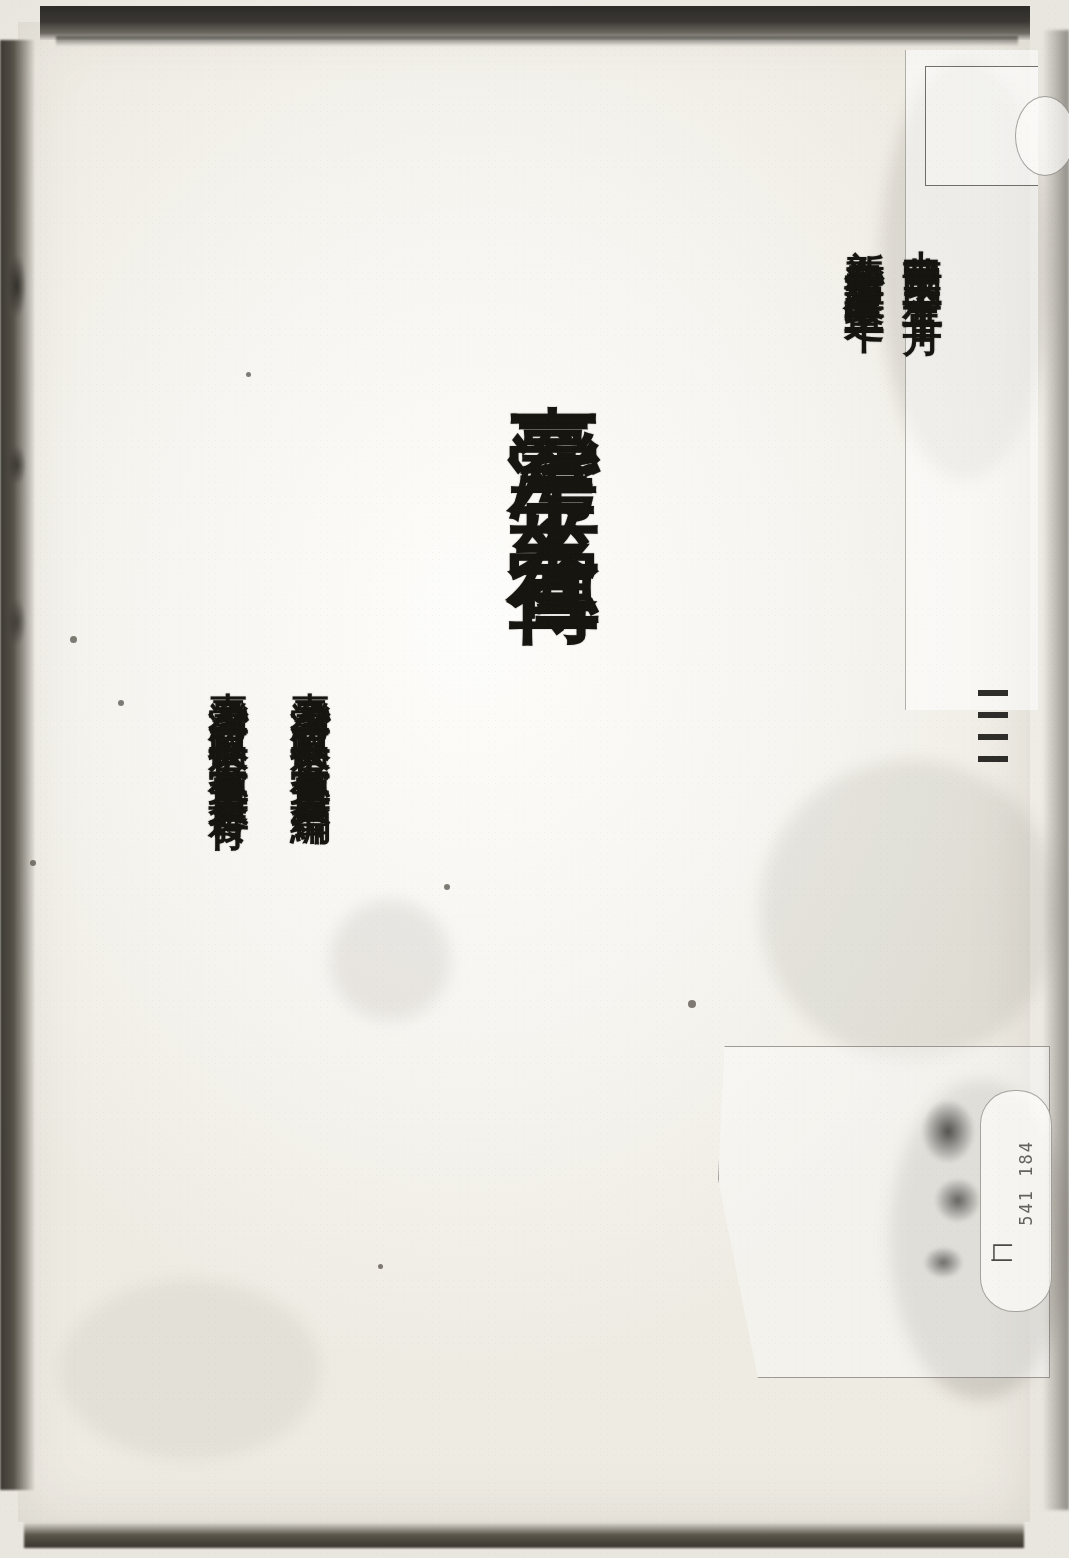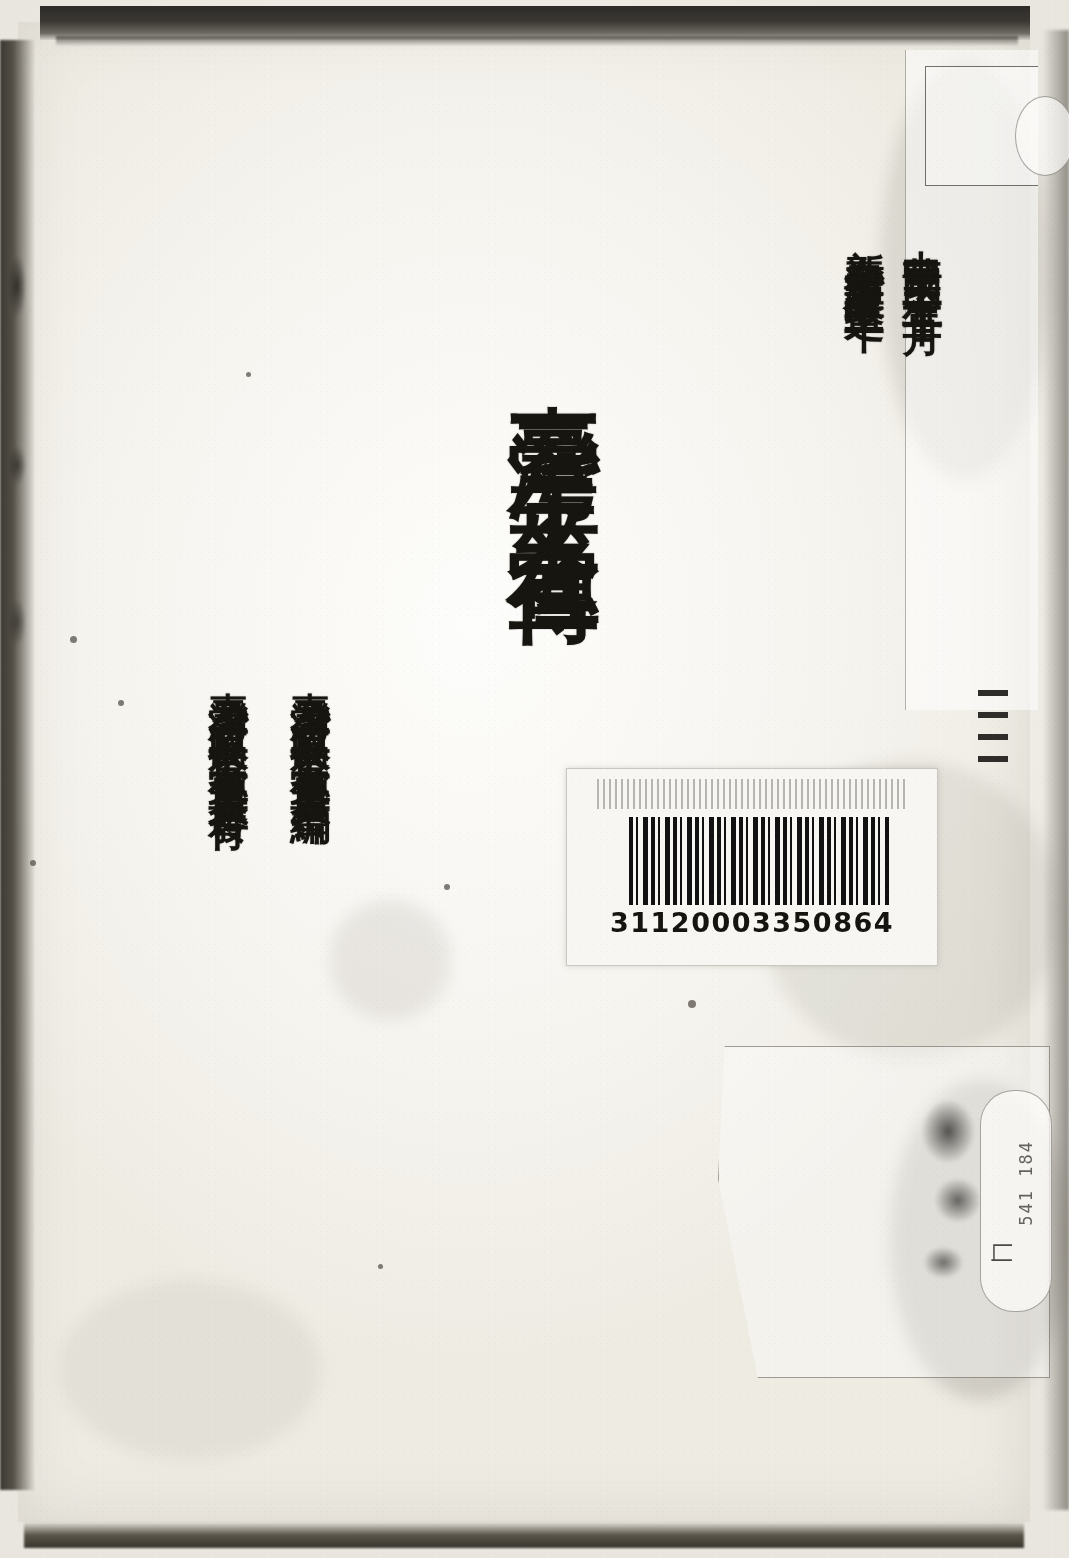--- a/index.html
+++ b/index.html
@@ -363,20 +363,15 @@
   <div class="vtext" id="series-line">新臺灣建設叢書之二十</div>
 
   <div class="vtext" id="date-line">中華民國三十五年十二月</div>
 
   <div class="vtext" id="main-title">臺灣一年來之宣傳</div>
 
   <div class="vtext" id="editor-line">臺灣省行政長官公署宣傳委員會編</div>
 
   <div class="vtext" id="publisher-line">臺灣省行政長官公署宣傳委員會發行</div>
 
-  <div class="barcode-label">
-    <div class="barcode-topband"></div>
-    <div class="barcode-bars"></div>
-    <div class="barcode-digits">31120003350864</div>
-  </div>
 
   <div class="grain"></div>
 </div>
 
 </body></html>

